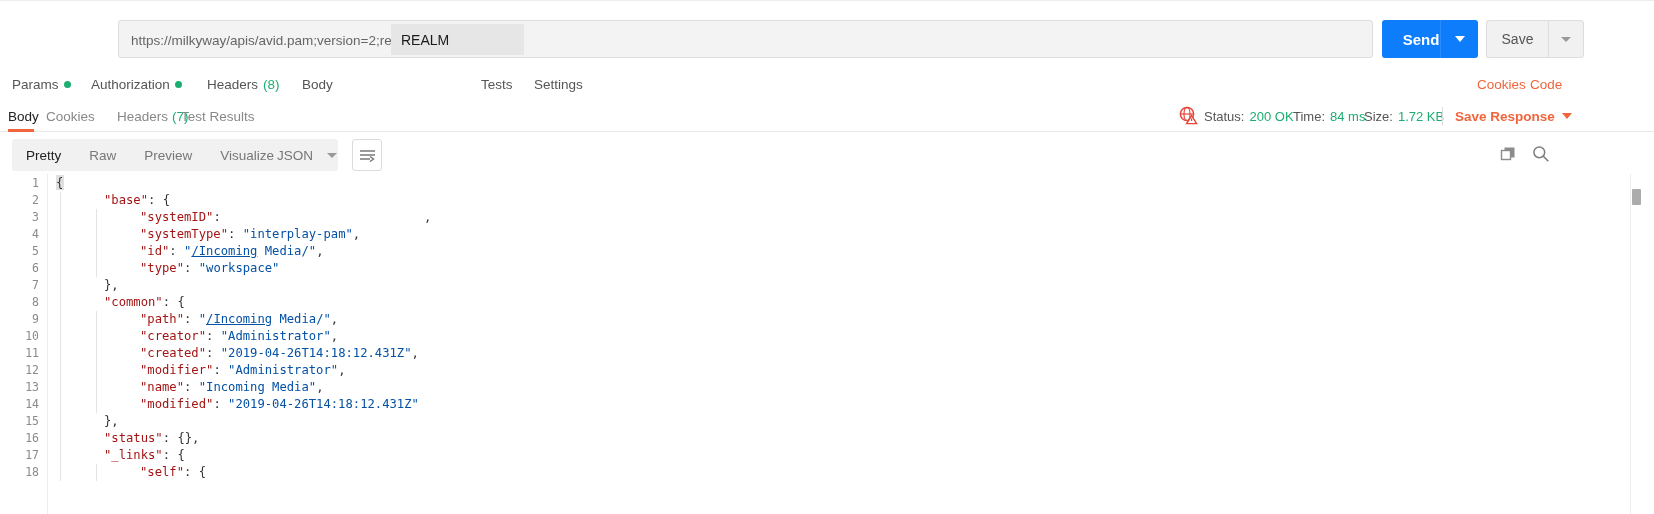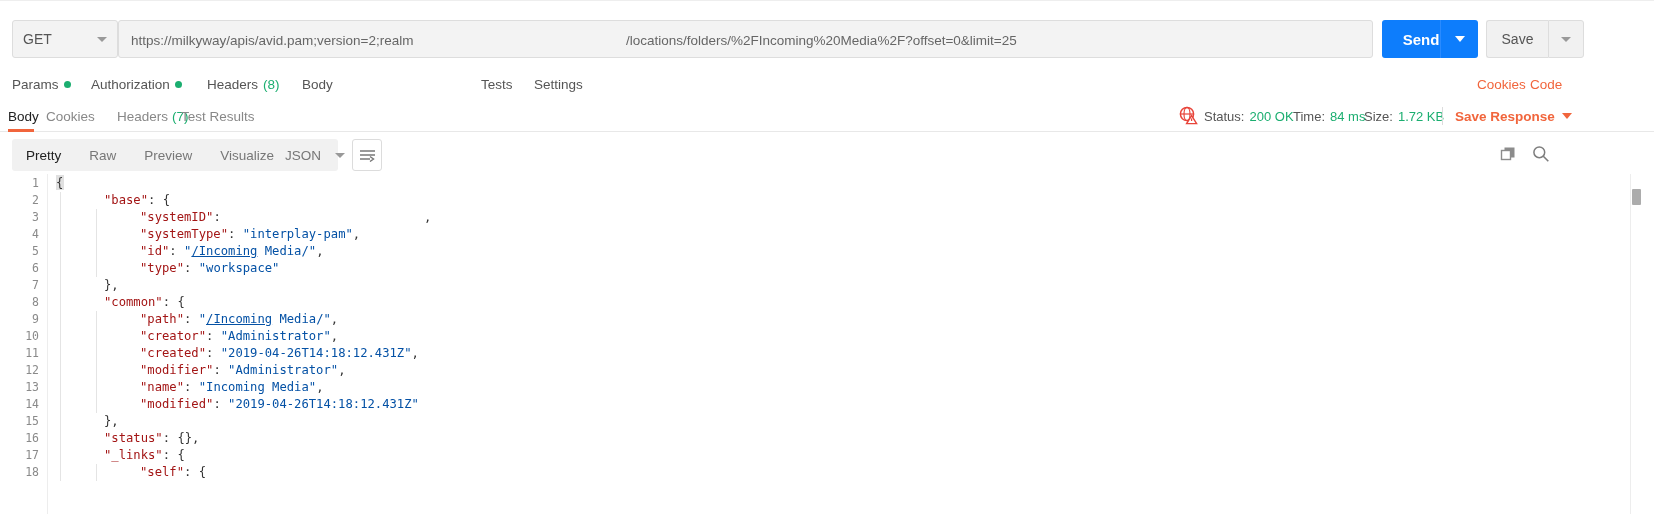--- a/index.html
+++ b/index.html
@@ -145,21 +145,21 @@
   .seg {
     height: 32px; padding: 0 14px;
     display: flex; align-items: center;
     font-size: 13.5px; color: #777777;
   }
   .seg.active { color: #212121; text-align: right; }
   .json-sel {
     position: absolute; left: 276px; top: 1px; width: 62px; height: 32px;
     background: #f1f1f1; border-radius: 3px;
     display: flex; align-items: center; gap: 14px; padding: 16px 9px;
-    font-size: 13.5px; color: #777777;
+    font-size: 13.5px; color: #777777; justify-content: center;
   }
   .wrap-btn {
     position: absolute; left: 352px; top: 1px; width: 30px; height: 32px;
     border: 1px solid #dcdcdc; border-radius: 3px;
     display: flex; align-items: center; justify-content: center;
   }
   .copy-icon {
     position: absolute; left: 1500px; top: 146px;
     width: 16px; height: 16px;
   }
@@ -215,28 +215,24 @@
     position: absolute; left: 0; top: 0; width: 1654px; height: 1px;
     background: #eeeeee;
   }
 </style>
 </head>
 <body>
 
 <div class="url-row">
   <div class="hairline-top"></div>
 
-  <div class="method-box">
-    <span class="method-label">GET</span>
-    <span class="caret"></span>
-  </div>
 
   <div class="url-box">
     <span class="url-text">https://milkyway/apis/avid.pam;version=2;realm</span>
-    <span class="url-path">/locations/folders/%2FIncoming%20Media%2F?offset=0&amp;limit=25</span>
+    <span class="realm-chip">REALM</span>
   </div>
 
   <div class="send-btn">Send</div>
   <div class="send-caret-btn">
     <span class="caret-white"></span>
   </div>
 
   <div class="save-btn">Save</div>
   <div class="save-caret-btn">
     <span class="caret"></span>

